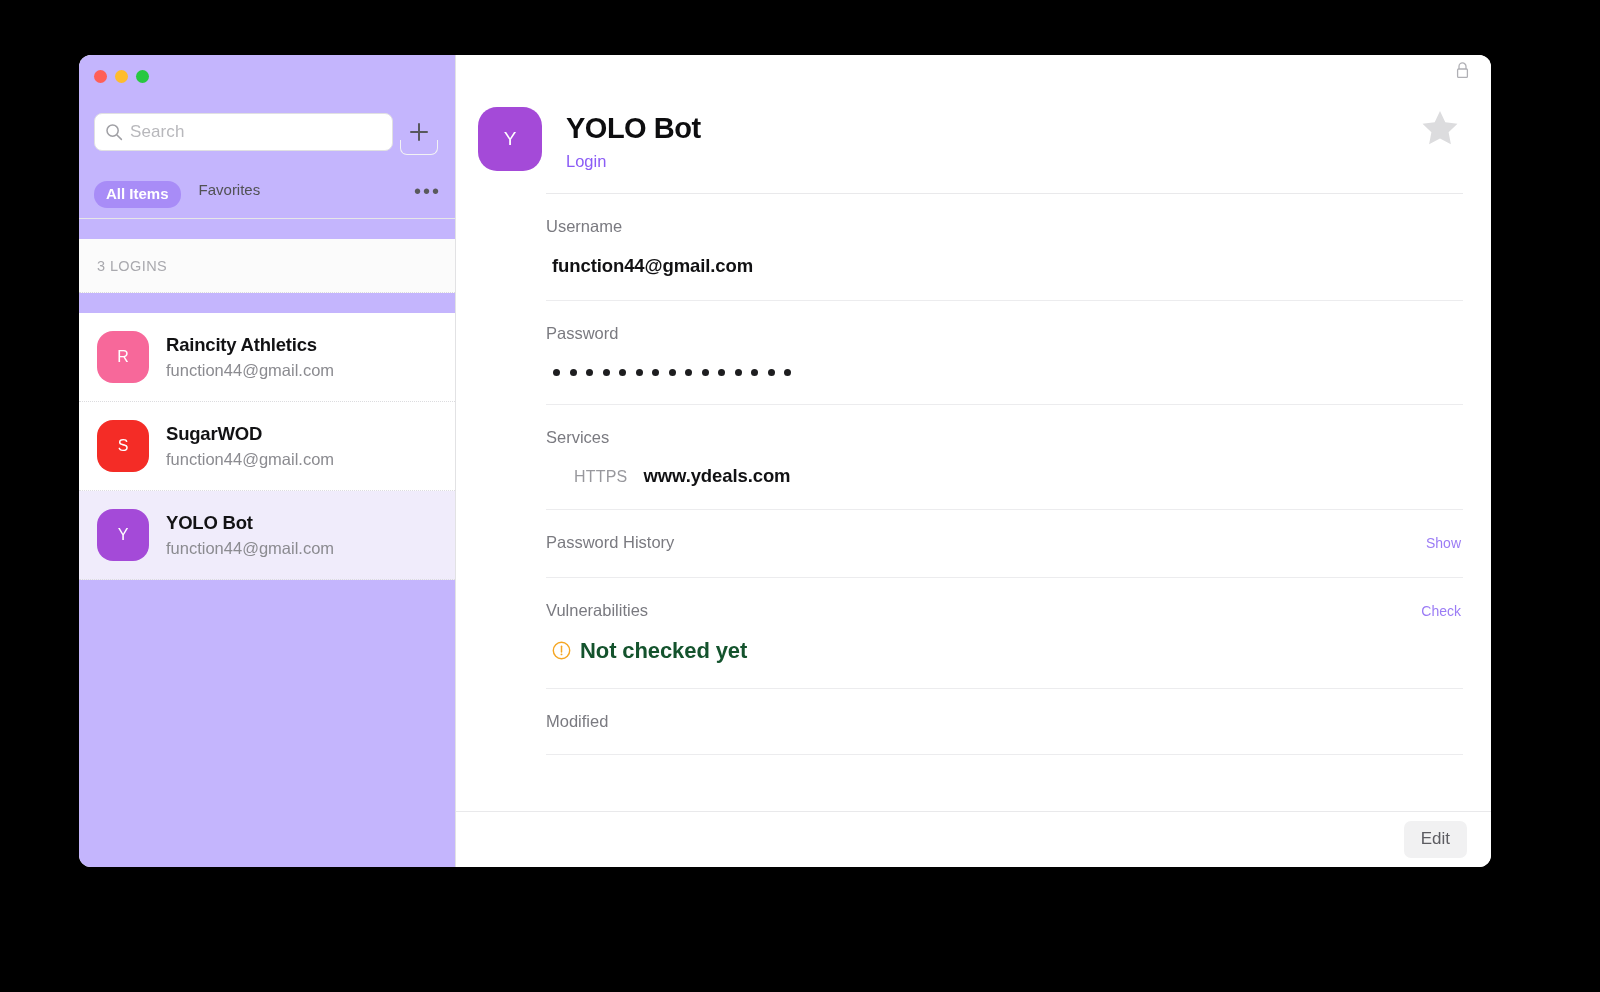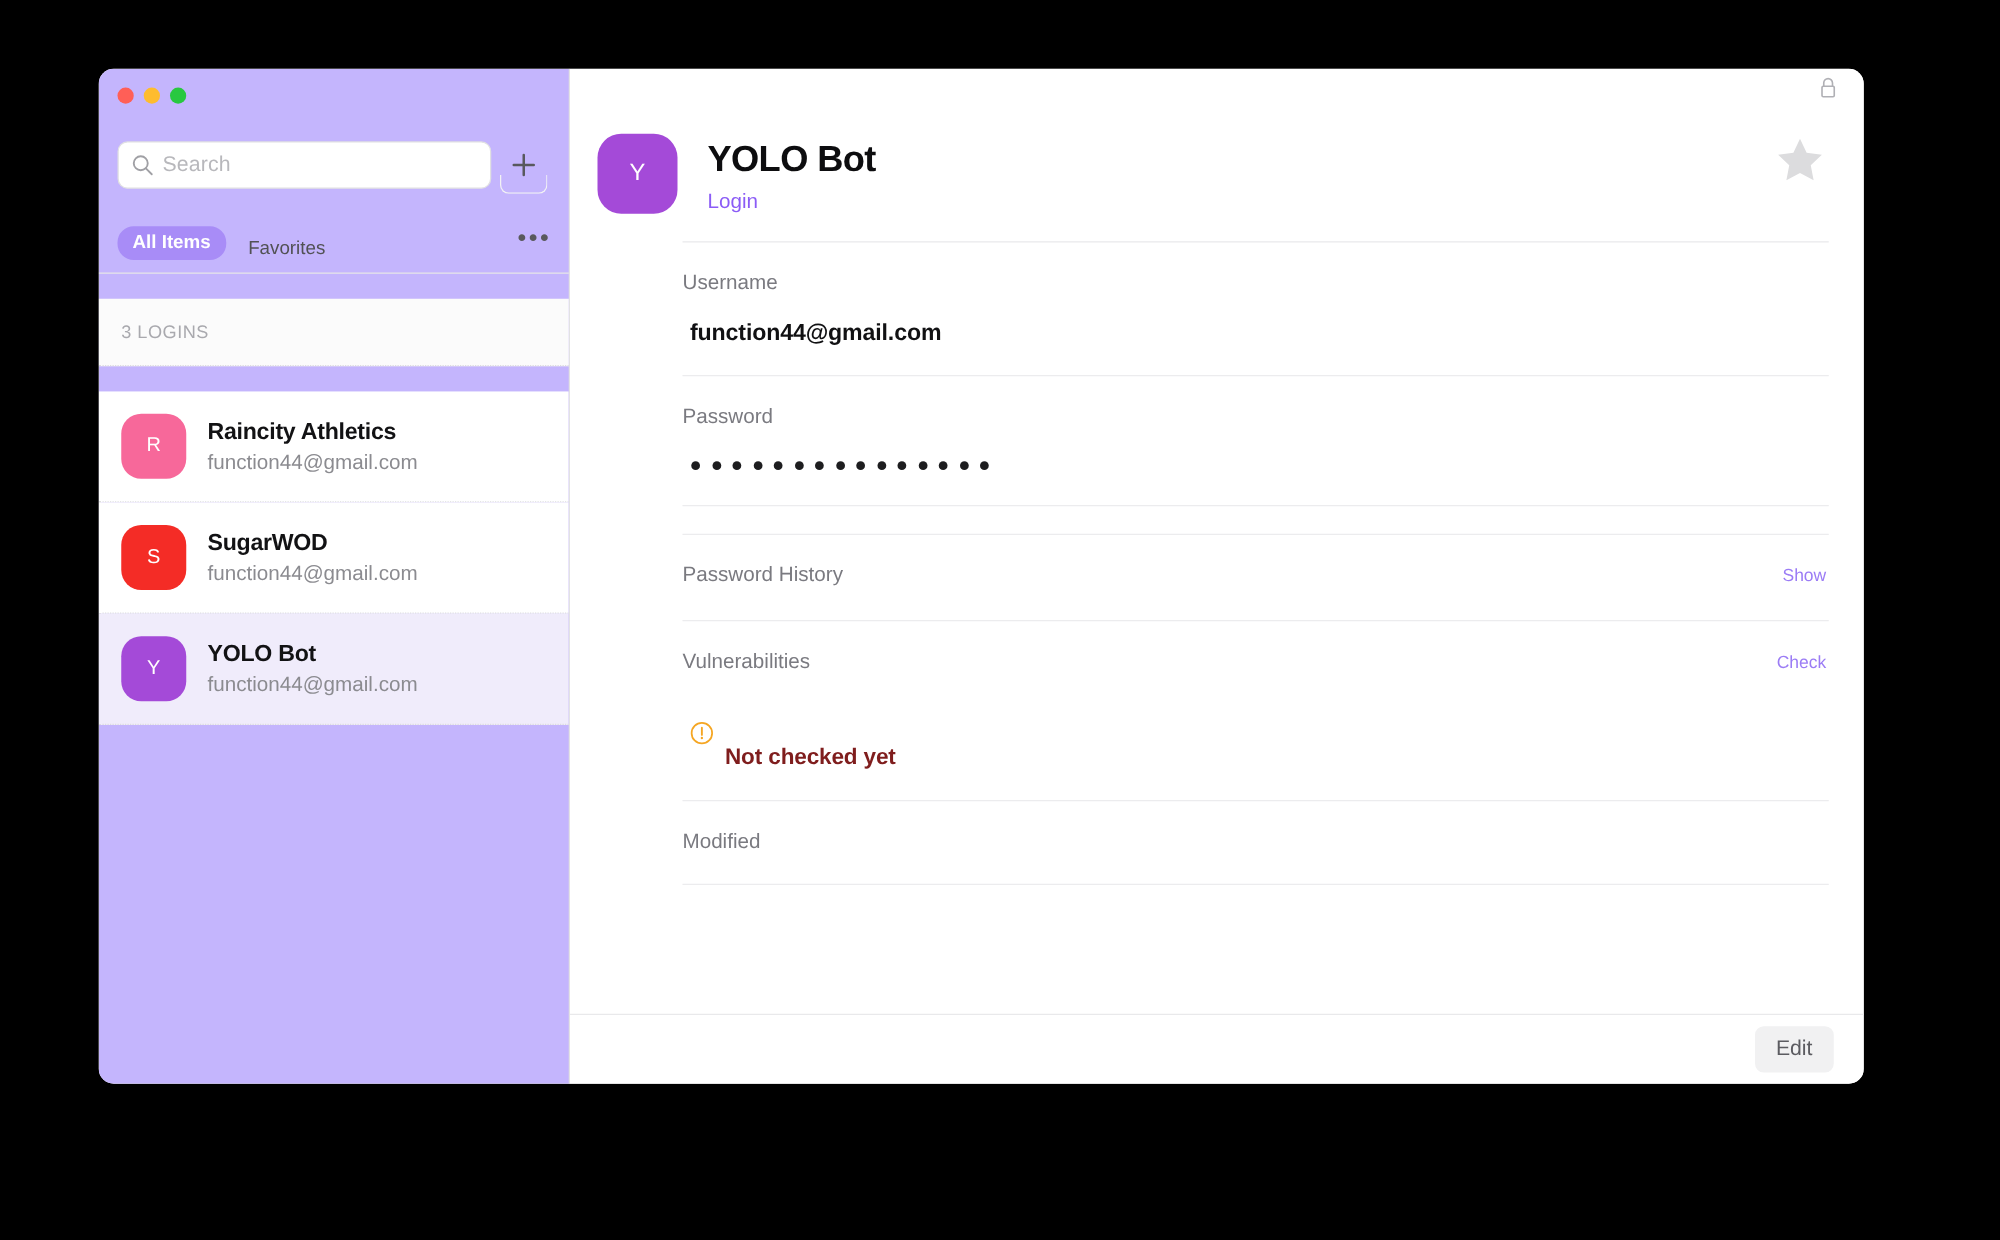--- a/index.html
+++ b/index.html
@@ -87,21 +87,21 @@
     left: 3px; right: 3px; bottom: -3px;
     height: 14px;
     border: 1px solid #f2f2f4;
     border-top: none;
     border-radius: 0 0 7px 7px;
   }
   .plus-icon { width: 22px; height: 22px; }
 
   .filter-row {
     display: flex;
-    align-items: flex-end;
+    align-items: flex-start;
     padding: 8px 14px 10px 15px;
     height: 46px;
     border-bottom: 1px solid #e6e6e8;
   }
   .pill {
     background: #a88cf7;
     color: #ffffff;
     font-size: 15px;
     font-weight: 700;
     border-radius: 13px;
@@ -294,25 +294,24 @@
   }
   .warn-row {
     display: flex;
     align-items: center;
     gap: 9px;
     padding-left: 74px;
     margin-top: 16px;
   }
   .warn-icon { width: 19px; height: 19px; flex: 0 0 19px; }
   .warn-text {
-    font-size: 18px;
-    font-weight: 700;
-    color: #7f1d1d;
+    font-size: 22px;
+    font-weight: 700;
+    color: #14532d;
     letter-spacing: -.1px;
-    margin-top: 39px;
   }
 
   .sep { height: 1px; background: #ececee; margin: 22px 0 0 68px; }
 
   .footer {
     height: 56px;
     border-top: 1px solid #e9e9eb;
     display: flex;
     align-items: center;
     justify-content: flex-end;
@@ -455,20 +454,27 @@
           <span class="dot"></span>
           <span class="dot"></span>
           <span class="dot"></span>
           <span class="dot"></span>
           <span class="dot"></span>
           <span class="dot"></span>
         </div>
       </div>
       <div class="sep"></div>
 
+      <div class="field">
+        <div class="field-label">Services</div>
+        <div class="service-row">
+          <span class="service-scheme">HTTPS</span>
+          <span class="service-url">www.ydeals.com</span>
+        </div>
+      </div>
       <div class="sep"></div>
 
       <div style="padding-top:22px">
         <div class="row-with-action">
           <span class="field-label">Password History</span>
           <span class="action-link">Show</span>
         </div>
       </div>
       <div class="sep" style="margin-top:24px"></div>
 

